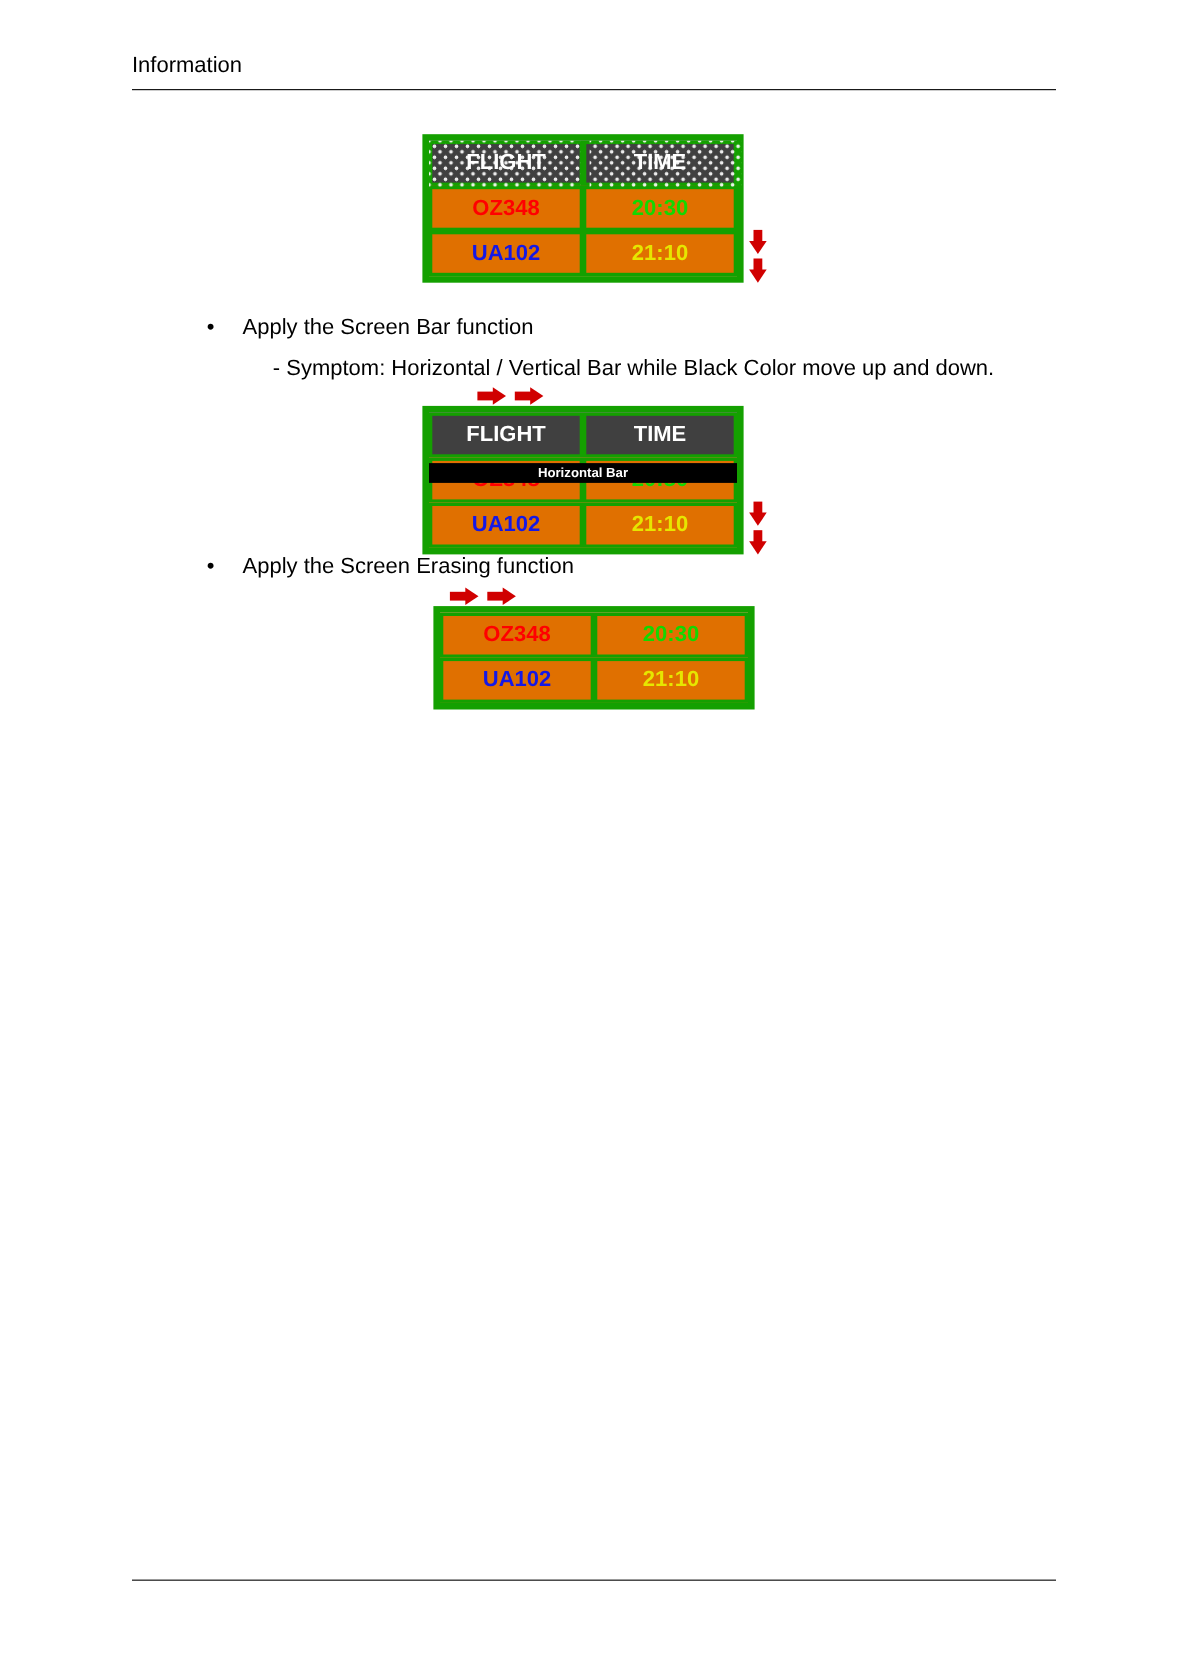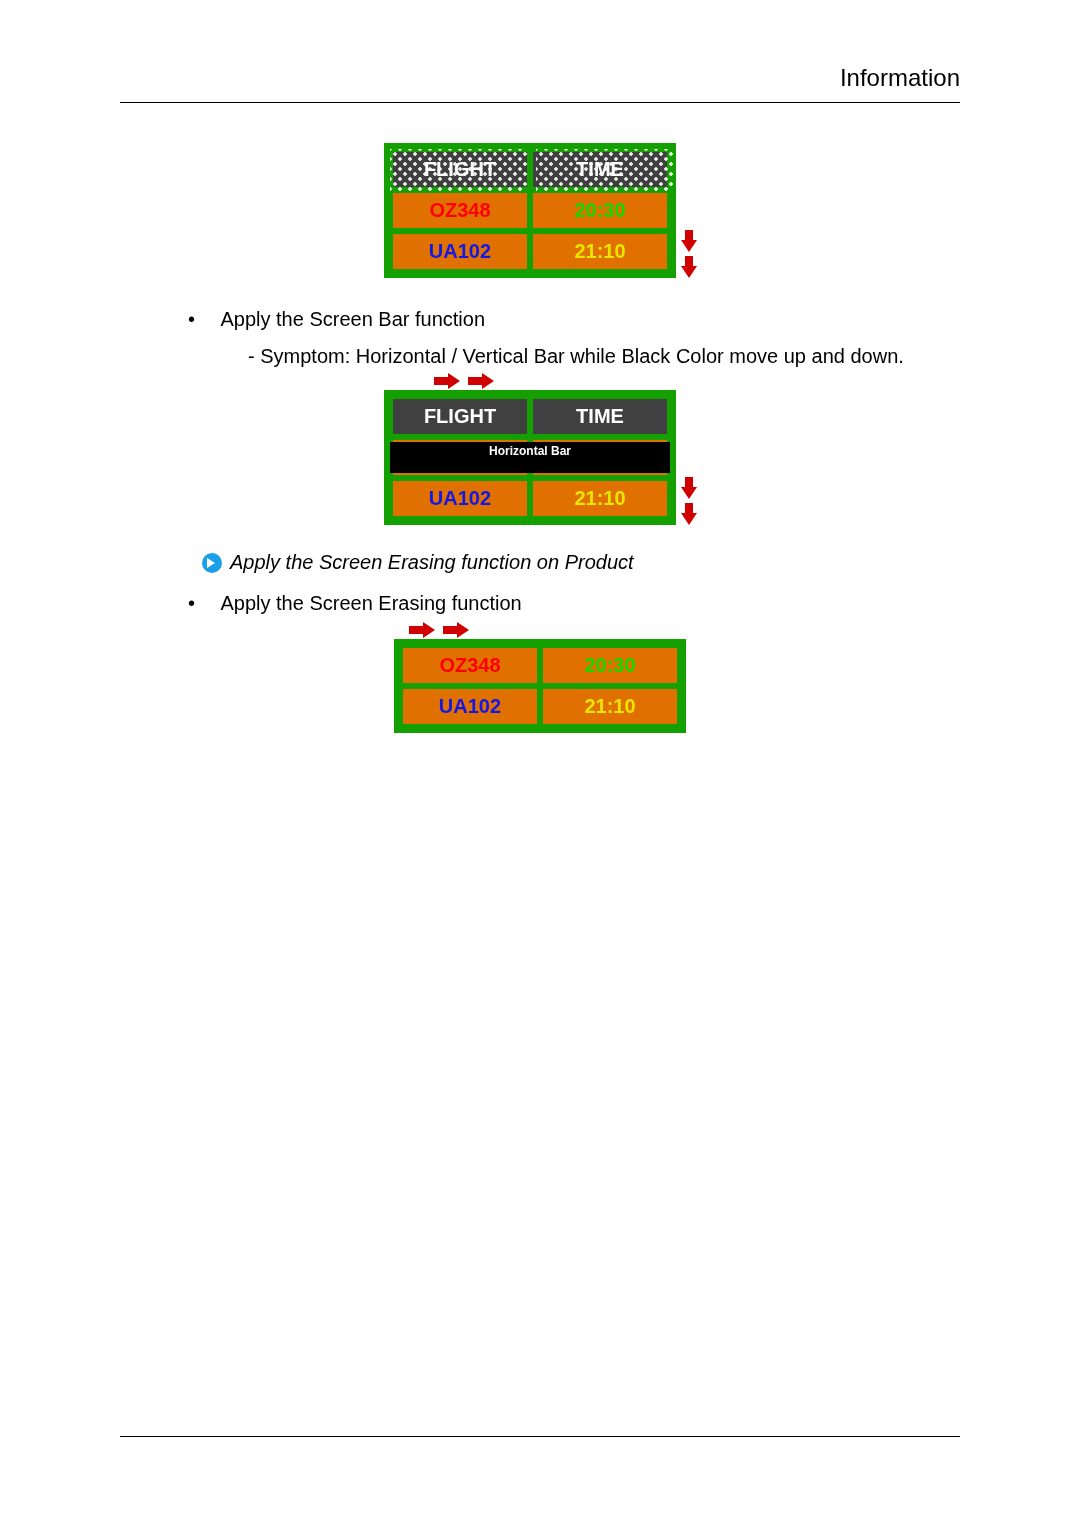--- a/index.html
+++ b/index.html
@@ -7,25 +7,25 @@
     width: 1080px;
     height: 1527px;
     background: #fff;
     font-family: Arial, Helvetica, sans-serif;
     font-size: 20px;
     color: #000;
     position: relative;
     padding: 0 120px;
   }
   .header {
-    text-align: right;
-    padding-top: 64px;
+    text-align: left;
+    padding-top: 48px;
     padding-bottom: 10px;
     border-bottom: 1.5px solid #000;
-    font-size: 24px;
+    font-size: 20px;
   }
   .content { padding-top: 40px; }
 
   .figure-wrap {
     text-align: center;
     margin: 0 auto 30px auto;
     position: relative;
     display: flex;
     justify-content: center;
     align-items: flex-end;
@@ -122,21 +122,21 @@
   }
 
   
   .hbar {
     position: absolute;
     background: #000;
     color: #fff;
     font-size: 12px;
     font-weight: bold;
     text-align: center;
-    height: 31px;
+    height: 18px;
     line-height: 18px;
     left: 6px; right: 6px;
     top: 52px;
   }
 
   
   .vblocks {
     position: absolute;
     left: 14px; top: 8px;
     display: flex;
@@ -276,24 +276,20 @@
           </table>
         <div class="hbar">Horizontal Bar</div>
       </div>
       <div class="arrows-v" style="margin-top:44px;">
         <span class="arrow-down"></span>
         <span class="arrow-down"></span>
       </div>
     </div>
   </div>
 
-  <div class="note-row">
-    <span class="note-icon"></span>
-    <span class="note-text">Apply the Screen Erasing function on Product</span>
-  </div>
 
   <ul class="bul">
     <li>
       <span>Apply the Screen Erasing function</span>
     </li>
   </ul>
 
   <div class="fig-col">
     <div class="arrows-h" style="margin-left:-200px;">
       <span class="arrow-right"></span>

